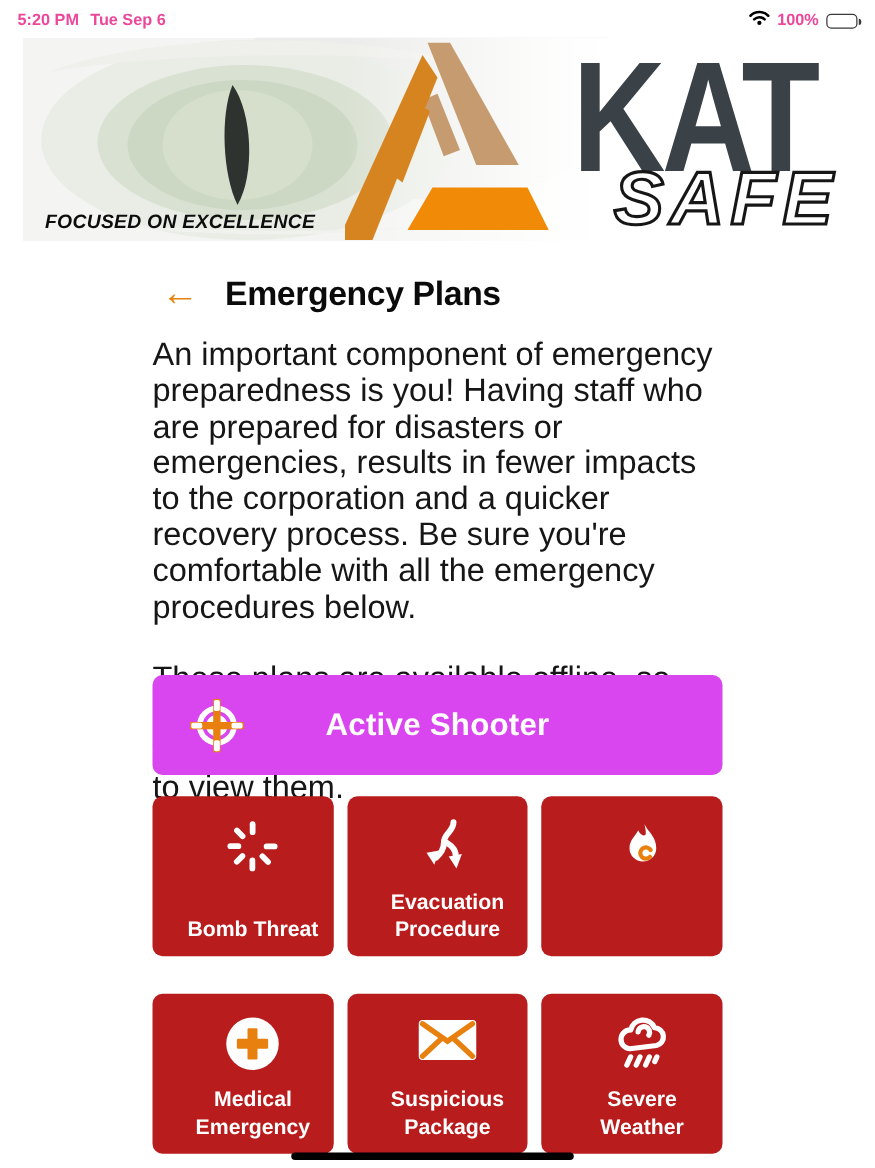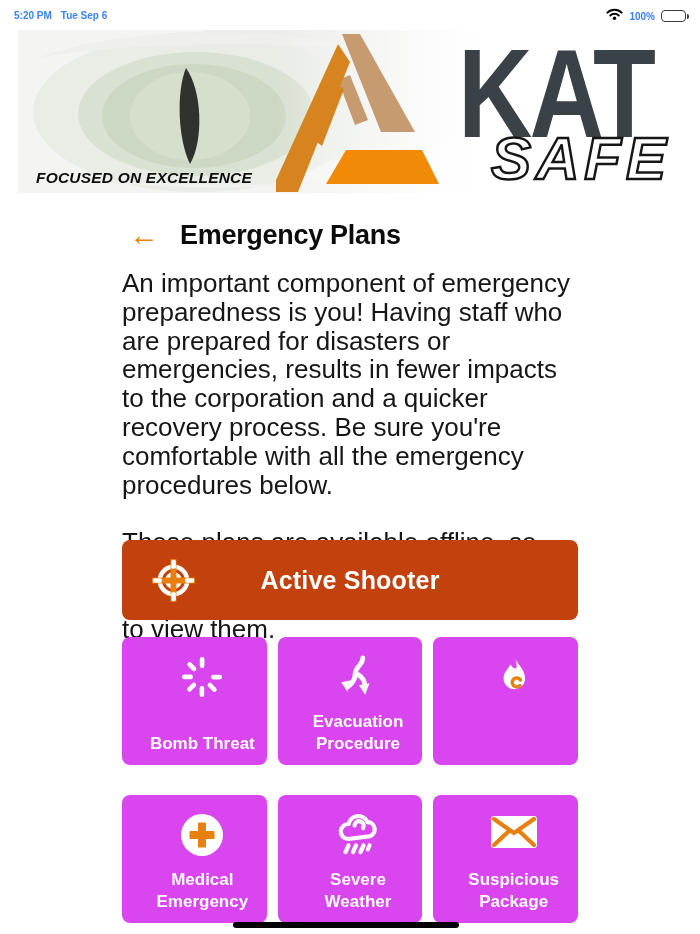--- a/index.html
+++ b/index.html
@@ -1,21 +1,21 @@
 <!DOCTYPE html>
 <html><head>
 <meta charset="utf-8">
 <style>
   * { margin:0; padding:0; box-sizing:border-box; }
   html,body { width:700px; height:934px; background:#fff; font-family:"Liberation Sans",sans-serif; position:relative; overflow:hidden; }
 
   
   .status-bar { position:absolute; top:0; left:0; width:700px; height:24px;
     display:flex; justify-content:space-between; align-items:center; padding:6px 14px 0 14px;
-    font-size:10px; font-weight:700; color:#3b82f6; }
+    font-size:13px; font-weight:700; color:#ec4899; }
   .status-left { display:flex; gap:9px; }
   .status-right { display:flex; align-items:flex-end; gap:6px; }
   .battery { width:25px; height:12px; border:1.5px solid #3a3a3a; border-radius:4px; position:relative; padding:1.5px; }
   .battery .fill { width:100%; height:100%; background:#111; border-radius:2px; }
   .battery:after { content:""; position:absolute; right:-4px; top:3px; width:2.5px; height:5px; background:#3a3a3a; border-radius:0 2px 2px 0; }
 
   
   .header { position:absolute; left:18px; top:30px; width:664px; height:163px; background:#fff; overflow:hidden; }
   .cat-photo { position:absolute; left:0; top:0; width:470px; height:163px; }
   .photo-fade { position:absolute; left:0; top:0; width:470px; height:163px;
@@ -32,28 +32,28 @@
   .title-row { position:absolute; left:129px; top:214px; display:flex; align-items:center; gap:21px; height:42px; }
   .back-arrow { font-size:30px; font-weight:700; color:#E8820E; line-height:1; cursor:pointer; }
   .page-title { font-size:27px; font-weight:700; color:#0b0b0b; letter-spacing:-.3px; }
 
   
   .body-copy { position:absolute; left:122px; top:269px; width:460px; font-size:26px; line-height:28.8px; color:#161616; }
   .body-copy p + p { margin-top:29px; }
 
   
   .featured-btn { position:absolute; left:122px; top:540px; width:456px; height:80px;
-    background:#c2410c; border-radius:8px; cursor:pointer; }
+    background:#d946ef; border-radius:8px; cursor:pointer; }
   .featured-btn .f-icon { position:absolute; left:30px; top:19px; }
   .featured-btn .f-label { position:absolute; inset:0; display:flex; align-items:center; justify-content:center;
     font-size:25px; font-weight:700; color:#fff; letter-spacing:.2px; }
 
   .plan-grid { position:absolute; left:122px; top:637px; width:456px;
     display:grid; grid-template-columns:repeat(3,1fr); column-gap:11px; row-gap:30px; }
-  .plan-btn { height:128px; background:#d946ef; border-radius:8px; cursor:pointer;
+  .plan-btn { height:128px; background:#b91c1c; border-radius:8px; cursor:pointer;
     display:flex; flex-direction:column; align-items:center; justify-content:space-between;
     padding:17px 5px 10px 21px; }
   .plan-btn .p-label { font-size:17px; font-weight:700; color:#fff; text-align:center; line-height:1.3; }
 
   
   .home-indicator { position:absolute; left:233px; top:922px; width:226px; height:5.5px;
     background:#000; border-radius:3px; cursor:grab; }
 </style>
 </head>
 <body>
@@ -184,42 +184,42 @@
         <circle cx="23" cy="23" r="21" fill="#fff"></circle>
         <rect x="19" y="10.5" width="8" height="25" rx="1" fill="#E8800F"></rect>
         <rect x="10.5" y="19" width="25" height="8" rx="1" fill="#E8800F"></rect>
       </svg>
     </span>
     <span class="p-label">Medical Emergency</span>
   </div>
 
   <div class="plan-btn">
     <span>
+      <svg width="50" height="40" viewBox="0 0 50 36">
+        <rect x="2" y="2" width="46" height="32" rx="3" fill="#fff"></rect>
+        <g stroke="#E8800F" stroke-width="4.2" fill="none" stroke-linecap="round">
+          <path d="M5 5 L25 19 L45 5"></path>
+          <path d="M5 31 L20 17"></path>
+          <path d="M45 31 L30 17"></path>
+        </g>
+      </svg>
+    </span>
+    <span class="p-label">Suspicious Package</span>
+  </div>
+
+  <div class="plan-btn">
+    <span>
       <svg width="48" height="46" viewBox="0 0 48 46">
         <path d="M14 27 a7.5 7.5 0 0 1 .6-15 A 10 10 0 0 1 33.6 10.2 a7.2 7.2 0 0 1 1.6 14.2 Z" fill="none" stroke="#fff" stroke-width="4.2" stroke-linejoin="round"></path>
         <path d="M20.5 13.5 a4.6 4.6 0 1 1 8.6 2.6" fill="none" stroke="#fff" stroke-width="4.2" stroke-linecap="round"></path>
         <g stroke="#fff" stroke-width="4.2" stroke-linecap="round">
           <path d="M14.5 33.5 L11.5 40"></path>
           <path d="M22 33.5 L19 40"></path>
           <path d="M29.5 33.5 L26.5 40"></path>
           <path d="M35.5 33.5 L33.8 37.3"></path>
         </g>
       </svg>
     </span>
     <span class="p-label">Severe Weather</span>
   </div>
-
-  <div class="plan-btn">
-    <span>
-      <svg width="50" height="40" viewBox="0 0 50 36">
-        <rect x="2" y="2" width="46" height="32" rx="3" fill="#fff"></rect>
-        <g stroke="#E8800F" stroke-width="4.2" fill="none" stroke-linecap="round">
-          <path d="M5 5 L25 19 L45 5"></path>
-          <path d="M5 31 L20 17"></path>
-          <path d="M45 31 L30 17"></path>
-        </g>
-      </svg>
-    </span>
-    <span class="p-label">Suspicious Package</span>
-  </div>
 </div>
 
 <div class="home-indicator"></div>
 
 </body></html>

